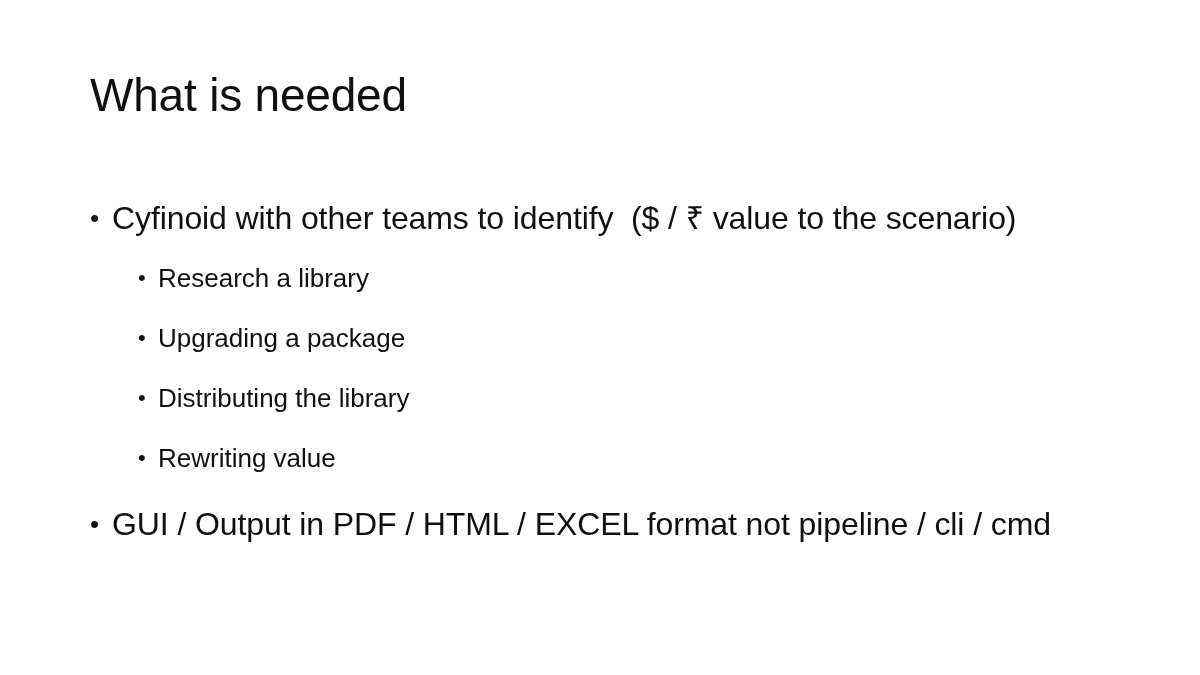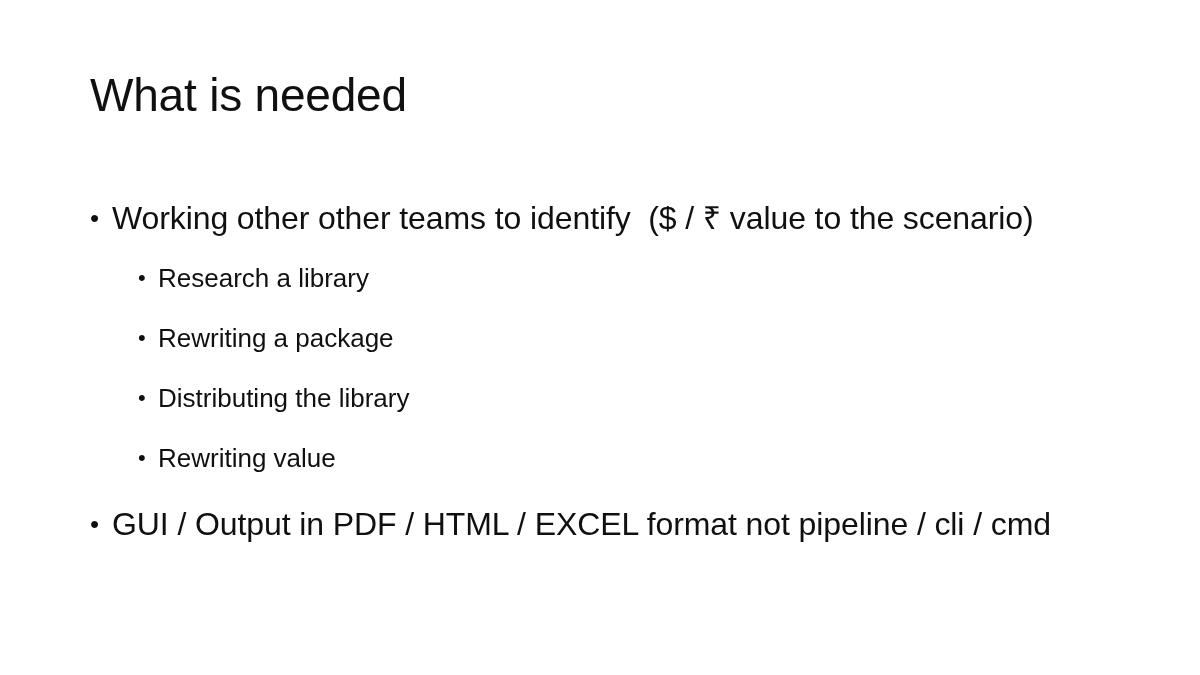--- a/index.html
+++ b/index.html
@@ -124,33 +124,33 @@
 <body>
 
 <div class="slide">
 
   <div class="slide-title">What is needed</div>
 
   <div class="body-list">
 
     <div class="bullet-row lvl1">
       <span class="bullet-mark">•</span>
-      <span class="bullet-text">Working other other teams to identify  ($ / ₹ value to the scenario)</span>
+      <span class="bullet-text">Cyfinoid with other teams to identify  ($ / ₹ value to the scenario)</span>
     </div>
 
     <div class="sub-group">
 
       <div class="bullet-row lvl2">
         <span class="bullet-mark">•</span>
         <span class="bullet-text">Research a library</span>
       </div>
 
       <div class="bullet-row lvl2">
         <span class="bullet-mark">•</span>
-        <span class="bullet-text">Rewriting a package</span>
+        <span class="bullet-text">Upgrading a package</span>
       </div>
 
       <div class="bullet-row lvl2">
         <span class="bullet-mark">•</span>
         <span class="bullet-text">Distributing the library</span>
       </div>
 
       <div class="bullet-row lvl2">
         <span class="bullet-mark">•</span>
         <span class="bullet-text">Rewriting value</span>

